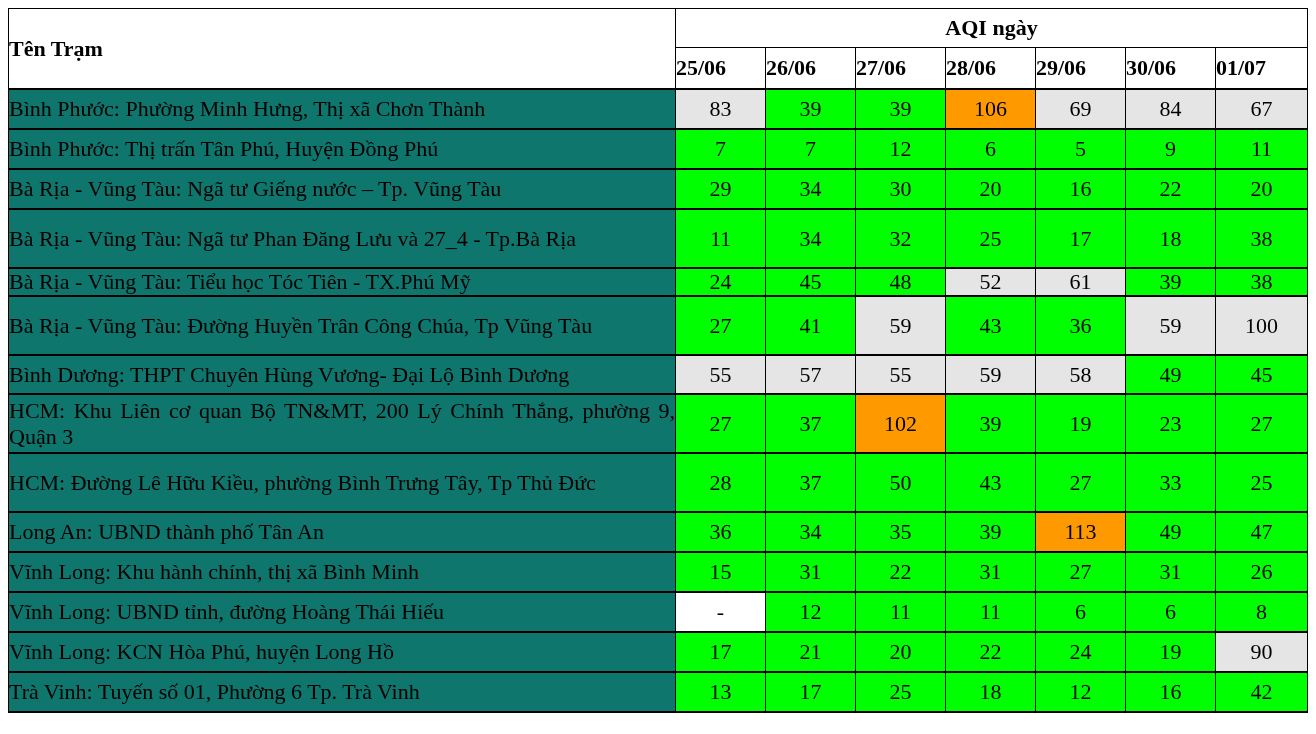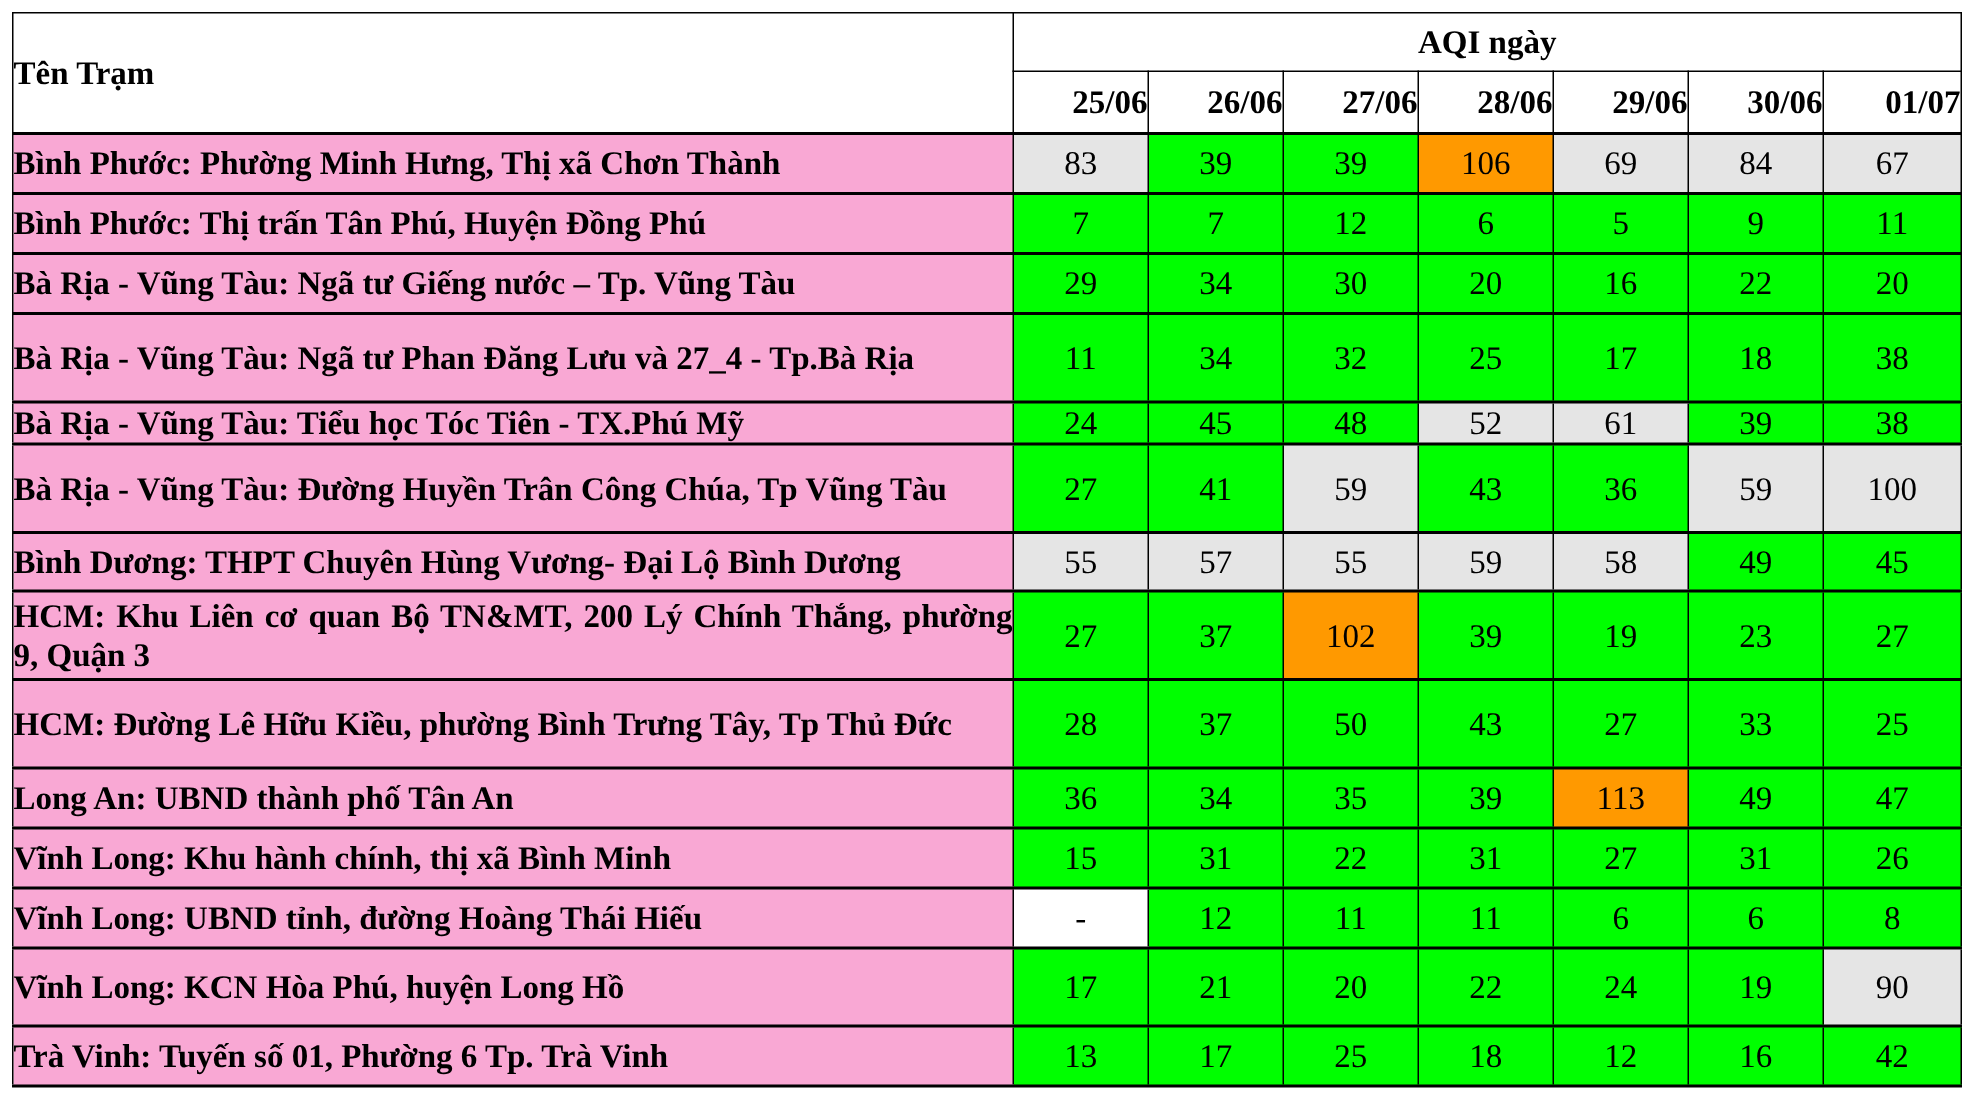--- a/index.html
+++ b/index.html
@@ -5,23 +5,23 @@
   html, body { margin:0; padding:0; background:#ffffff; }
   body { width:1316px; height:734px; overflow:hidden; position:relative;
          font-family:"Liberation Serif", "DejaVu Serif", serif; color:#000; }
   table.aqi { position:absolute; left:8px; top:8px; border-collapse:collapse;
               table-layout:fixed; width:1299px; }
   table.aqi td, table.aqi th { border:1px solid #000; padding:0; }
   table.aqi tr.data-row td { border-top:2px solid #000; border-bottom:2px solid #000; }
   th { font-weight:bold; font-size:22px; }
   th.station-head { font-size:22px; text-align:left; vertical-align:middle; }
   th.group-head { height:38px; vertical-align:middle; }
-  th.date-head { height:40px; text-align:right; vertical-align:middle; }
+  th.date-head { height:40px; text-align:left; vertical-align:middle; }
   td.station { font-size:22px; text-align:justify; text-align-last:left;
-               padding:2px 12px 2px 12px; line-height:26px; vertical-align:middle; background:#f9a8d4;font-weight:bold; }
+               padding:2px 12px 2px 12px; line-height:26px; vertical-align:middle; background:#0f766e; }
   td.val { font-size:22px; text-align:center; vertical-align:middle; }
   .c-green { background:#00ff00; }
   .c-yellow { background:#e5e5e5; }
   .c-orange { background:#ff9900; }
   .c-none { background:#ffffff; }
 </style>
 </head>
 <body>
 
 <table class="aqi">
@@ -164,21 +164,21 @@
       <tr class="data-row" style="height: 40px;">
         <td class="station">Vĩnh Long: UBND tỉnh, đường Hoàng Thái Hiếu</td>
         <td class="val c-none">-</td>
         <td class="val c-green">12</td>
         <td class="val c-green">11</td>
         <td class="val c-green">11</td>
         <td class="val c-green">6</td>
         <td class="val c-green">6</td>
         <td class="val c-green">8</td>
       </tr>
-      <tr class="data-row" style="height: 52px;">
+      <tr class="data-row" style="height: 40px;">
         <td class="station">Vĩnh Long: KCN Hòa Phú, huyện Long Hồ</td>
         <td class="val c-green">17</td>
         <td class="val c-green">21</td>
         <td class="val c-green">20</td>
         <td class="val c-green">22</td>
         <td class="val c-green">24</td>
         <td class="val c-green">19</td>
         <td class="val c-yellow">90</td>
       </tr>
       <tr class="data-row" style="height: 40px;">

